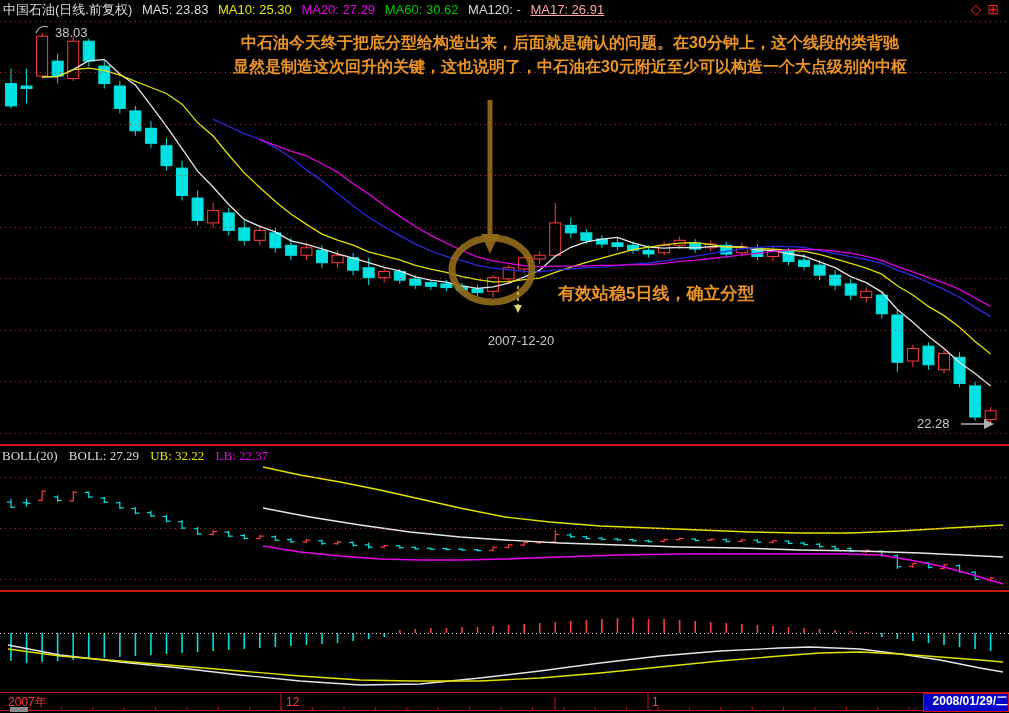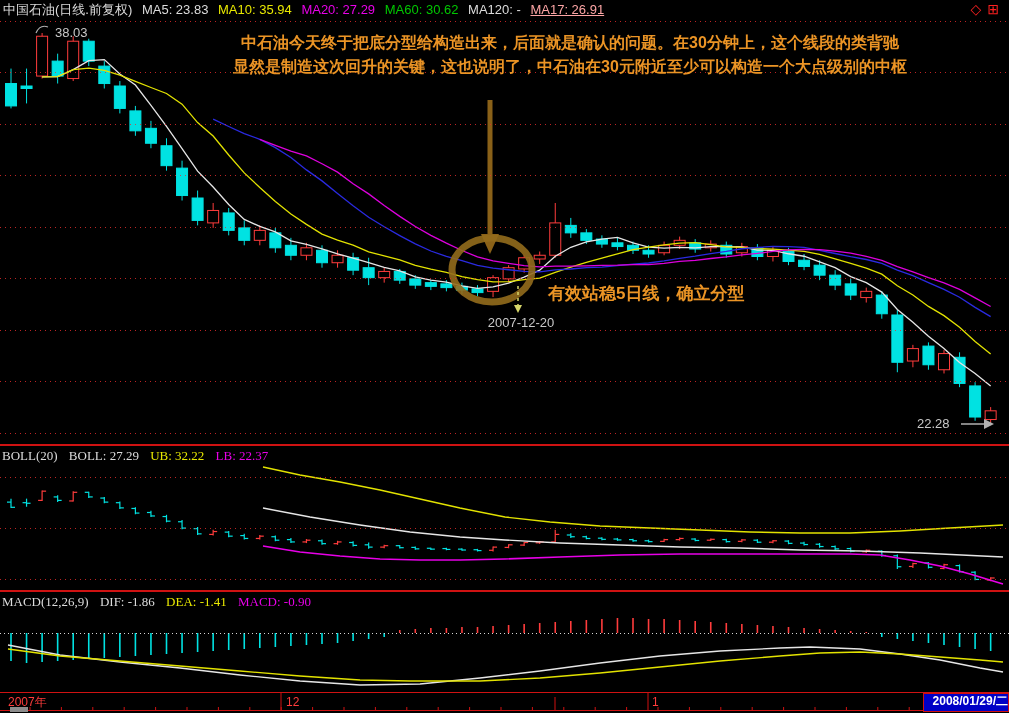--- a/index.html
+++ b/index.html
@@ -13,21 +13,21 @@
   .hdr-icons{right:4px;top:1px;color:#ff2020;font-size:14px;letter-spacing:6px;}
   
   .gdot{left:0;width:1009px;height:1px;
         background:repeating-linear-gradient(to right,rgba(235,45,45,.8) 0 1px,transparent 1px 5px);}
   .gzero{left:0;width:1009px;height:1px;
         background:repeating-linear-gradient(to right,rgba(225,225,225,.95) 0 1px,transparent 1px 4px);}
   .sep{left:0;width:1009px;height:2px;background:#cf1212;}
   
   .ann{left:170px;top:31px;width:800px;text-align:center;color:#eb9425;font-weight:bold;
        font-size:16px;line-height:24px;}
-  .note{color:#eb9425;font-weight:bold;font-size:17px;white-space:nowrap;}
+  .note{color:#eb9425;font-weight:bold;font-size:17px;white-space:nowrap;margin-left:10px;}
   .glabel{color:#c8c8c8;font-size:13px;white-space:nowrap;text-align:center;}
   .pane-hdr{font-size:13px;line-height:15px;white-space:nowrap;font-family:Liberation Serif, serif;}
   .pane-hdr span{margin-right:8px;}
   
   .axis-label{color:#ff3c3c;font-size:12px;line-height:17px;white-space:nowrap;}
   .datebox{left:923px;top:693px;width:84px;height:17px;background:#0000c6;border:1px solid #d01010;
            color:#ffffff;font-size:12px;line-height:15px;text-align:right;font-weight:bold;}
   .thumb{left:10px;top:707px;width:18px;height:5px;background:#8c8c8c;}
   svg{position:absolute;left:0;top:0;}
 </style>
@@ -584,52 +584,46 @@
   <div class="abs gzero" style="top:633px"></div>
 
   <div class="abs sep" style="top:444px"></div>
   <div class="abs sep" style="top:590px"></div>
   <div class="abs sep" style="top:692px;height:1px"></div>
   <div class="abs sep" style="top:710px;height:1px"></div>
 
   <div class="abs hdr" style="left:3px">
     <span class="t-white">中国石油(日线.前复权)</span>
     <span style="color: rgb(220, 220, 220);">MA5: 23.83</span>
-    <span style="color: rgb(232, 232, 0);">MA10: 35.94</span>
+    <span style="color: rgb(232, 232, 0);">MA10: 25.30</span>
     <span style="color: rgb(232, 0, 232);">MA20: 27.29</span>
     <span style="color: rgb(0, 200, 0);">MA60: 30.62</span>
     <span style="color: rgb(220, 220, 220);">MA120: -</span>
     <span style="color: #fca5a5; text-decoration: underline;">MA17: 26.91</span>
   </div>
   <div class="abs hdr-icons">
     <span>◇</span><span>⊞</span>
   </div>
 
   <div class="abs ann">
     <div>中石油今天终于把底分型给构造出来，后面就是确认的问题。在30分钟上，这个线段的类背驰</div>
     <div>显然是制造这次回升的关键，这也说明了，中石油在30元附近至少可以构造一个大点级别的中枢</div>
   </div>
   <div class="abs note" style="left:548px;top:282px">有效站稳5日线，确立分型</div>
-  <div class="abs glabel" style="left:481px;top:315px;width:80px;text-align:center">2007-12-20</div>
+  <div class="abs glabel" style="left:481px;top:333px;width:80px;text-align:center">2007-12-20</div>
   <div class="abs glabel" style="left:55px;top:25px">38.03</div>
   <div class="abs glabel" style="left:917px;top:416px">22.28</div>
 
   <div class="abs pane-hdr" style="left:2px;top:448px">
     <span class="t-white">BOLL(20)</span>
     <span class="t-white">BOLL: 27.29</span>
     <span class="t-yel">UB: 32.22</span>
     <span class="t-mag">LB: 22.37</span>
   </div>
 
-  <div class="abs pane-hdr" style="left:2px;top:594px">
-    <span class="t-white">MACD(12,26,9)</span>
-    <span class="t-white">DIF: -1.86</span>
-    <span class="t-yel">DEA: -1.41</span>
-    <span class="t-mag">MACD: -0.90</span>
-  </div>
 
   <div class="abs axis-label" style="left:8px;top:694px">2007年</div>
   <div class="abs axis-label" style="left:286px;top:694px">12</div>
   <div class="abs axis-label" style="left:652px;top:694px">1</div>
   <div class="abs datebox">2008/01/29/二</div>
   <div class="abs thumb"></div>
 
 </div>
 
 </body></html>

